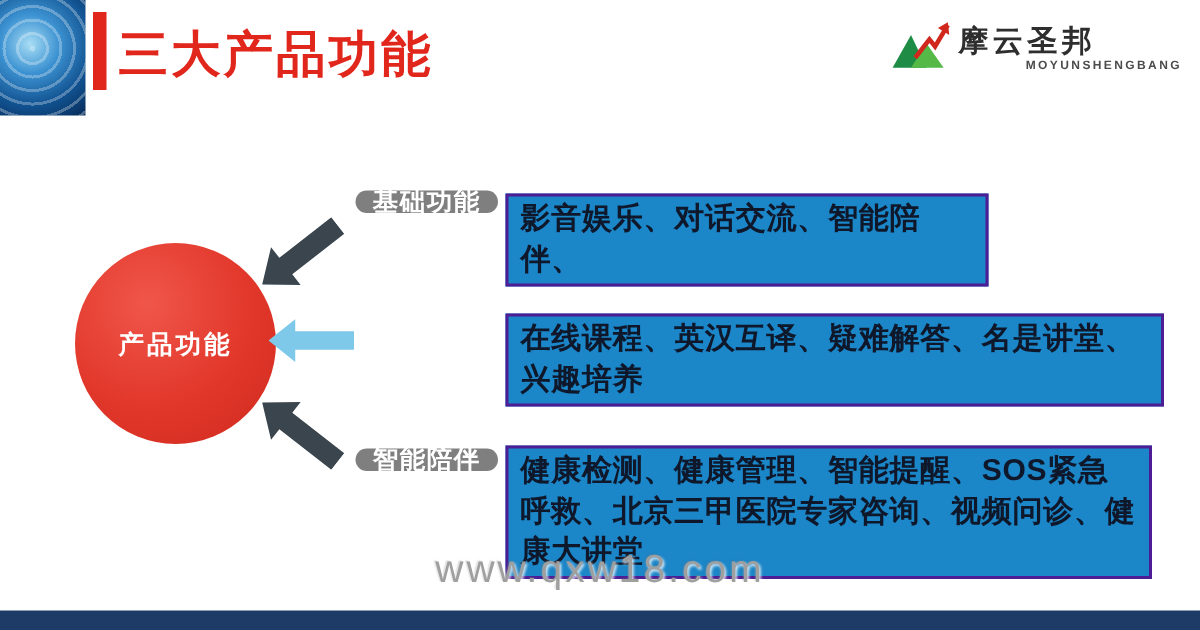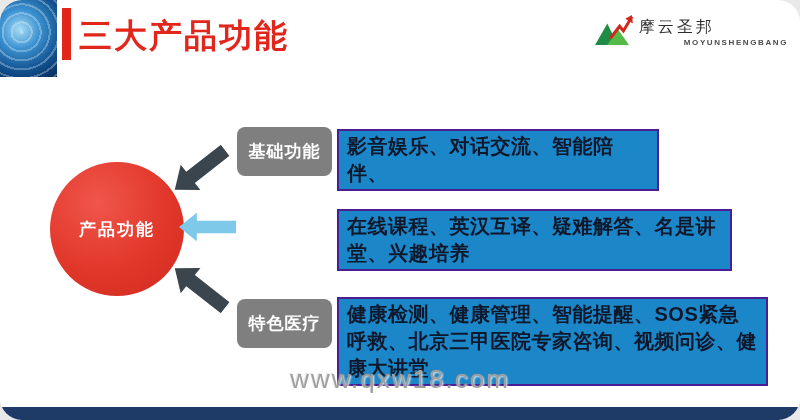--- a/index.html
+++ b/index.html
@@ -1,73 +1,73 @@
 <!DOCTYPE html>
 <html><head>
 <meta charset="utf-8">
 <style>
   * { margin:0; padding:0; box-sizing:border-box; }
   body { background:#e9e9e9; font-family:"Liberation Sans","DejaVu Sans",sans-serif; }
   .slide {
     position:relative; width:800px; height:420px; background:#ffffff;
-    overflow:hidden; margin:0 auto;border-radius:22px;
+    overflow:hidden; margin:0 auto;
   }
 
   
   .corner-img {
     position:absolute; left:0; top:0; width:57px; height:77px;
     background:
       repeating-radial-gradient(circle at 38% 42%, rgba(255,255,255,0.28) 0 2px, rgba(255,255,255,0) 2px 9px),
       radial-gradient(circle at 35% 38%, #a8ddf5 0%, #3d93d2 32%, #115291 68%, #062a56 100%);
   }
 
   
   .title-accent { position:absolute; left:62px; top:8px; width:9px; height:52px; background:#e1261c; }
   .slide-title {
     position:absolute; left:79px; top:14px; font-size:33px; font-weight:800;
     color:#e1261c; letter-spacing:2px; white-space:nowrap;
   }
 
   
   .logo { position:absolute; right:12px; top:13px; display:flex; align-items:center; gap:5px; }
   .logo-text { display:flex; flex-direction:column; align-items:flex-start; }
-  .logo-name { font-size:16px; font-weight:400; color:#2e2e2e; letter-spacing:3px; line-height:22px; }
+  .logo-name { font-size:20px; font-weight:700; color:#2e2e2e; letter-spacing:3px; line-height:22px; }
   .logo-sub { font-size:8px; font-weight:bold; color:#4c4c4c; letter-spacing:1.6px; line-height:10px;padding-left:45px; }
 
   
   .center-circle {
     position:absolute; left:50px; top:162px; width:134px; height:134px; border-radius:50%;
     background:radial-gradient(circle at 36% 30%, #f0564a 0%, #e1372a 55%, #cf2a1e 100%);
     display:flex; align-items:center; justify-content:center;
   }
   .center-circle span { color:#ffffff; font-size:17px; font-weight:800; letter-spacing:2px; }
 
   
   .arrow { position:absolute; width:64px; height:36px; }
   .arrow svg { display:block; width:100%; height:100%; }
   .arrow-top    { left:168px; top:152px; transform:rotate(-38deg); }
   .arrow-middle { left:179px; top:209px; width:57px; }
   .arrow-bottom { left:168px; top:270px; transform:rotate(38deg); }
 
   
   .branch-label {
-    position:absolute; left:237px; width:95px; height:49px; background:#7f7f7f;
+    position:absolute; left:237px; width:95px; height:15px; background:#7f7f7f;
     border-radius:8px; color:#ffffff; font-size:17px; font-weight:bold;
     display:flex; align-items:center; justify-content:center; letter-spacing:1px;
   }
   .lbl-0 { top:127px; } .lbl-1 { top:211px; } .lbl-2 { top:299px; }
 
   
   .content-box {
     position:absolute; left:337px; background:#1b86c8; border:2px solid #4c1d95;
     color:#0f172a; font-size:20px; font-weight:bold; line-height:27px;
     padding:2px 8px; letter-spacing:0.5px; word-break:break-all;
   }
   .box-0 { top:129px; width:322px; }
-  .box-1 { top:209px; width:395px; }
+  .box-1 { top:209px; width:439px; }
   .box-2 { top:297px; width:431px; }
 
   
   .watermark {
     position:absolute; left:50%; top:364px; transform:translateX(-50%);
     font-size:26px; color:#9f9f9f; letter-spacing:2px;
     text-shadow:1px 1px 2px rgba(255,255,255,0.9), -1px -1px 1px rgba(120,120,120,0.25);
     white-space:nowrap;
   }
   .footer-bar { position:absolute; left:0; bottom:0; width:800px; height:13px; background:#1e3a67; }
@@ -114,21 +114,21 @@
   <div class="arrow arrow-bottom">
     <svg viewBox="0 0 64 36">
         <polygon points="0,18 20,2 20,11 64,11 64,25 20,25 20,34" fill="#3a454e"></polygon>
       </svg>
   </div>
 
   <div class="branch-label lbl-0">
     <span>基础功能</span>
   </div>
   <div class="branch-label lbl-2">
-    <span>特色医疗</span>
+    <span>智能陪伴</span>
   </div>
 
   <div class="content-box box-0">影音娱乐、对话交流、智能陪伴、</div>
   <div class="content-box box-1">在线课程、英汉互译、疑难解答、名是讲堂、兴趣培养</div>
   <div class="content-box box-2">健康检测、健康管理、智能提醒、SOS紧急呼救、北京三甲医院专家咨询、视频问诊、健康大讲堂</div>
 
   <div class="watermark">www.qxw18.com</div>
   <div class="footer-bar"></div>
 
 </div>

